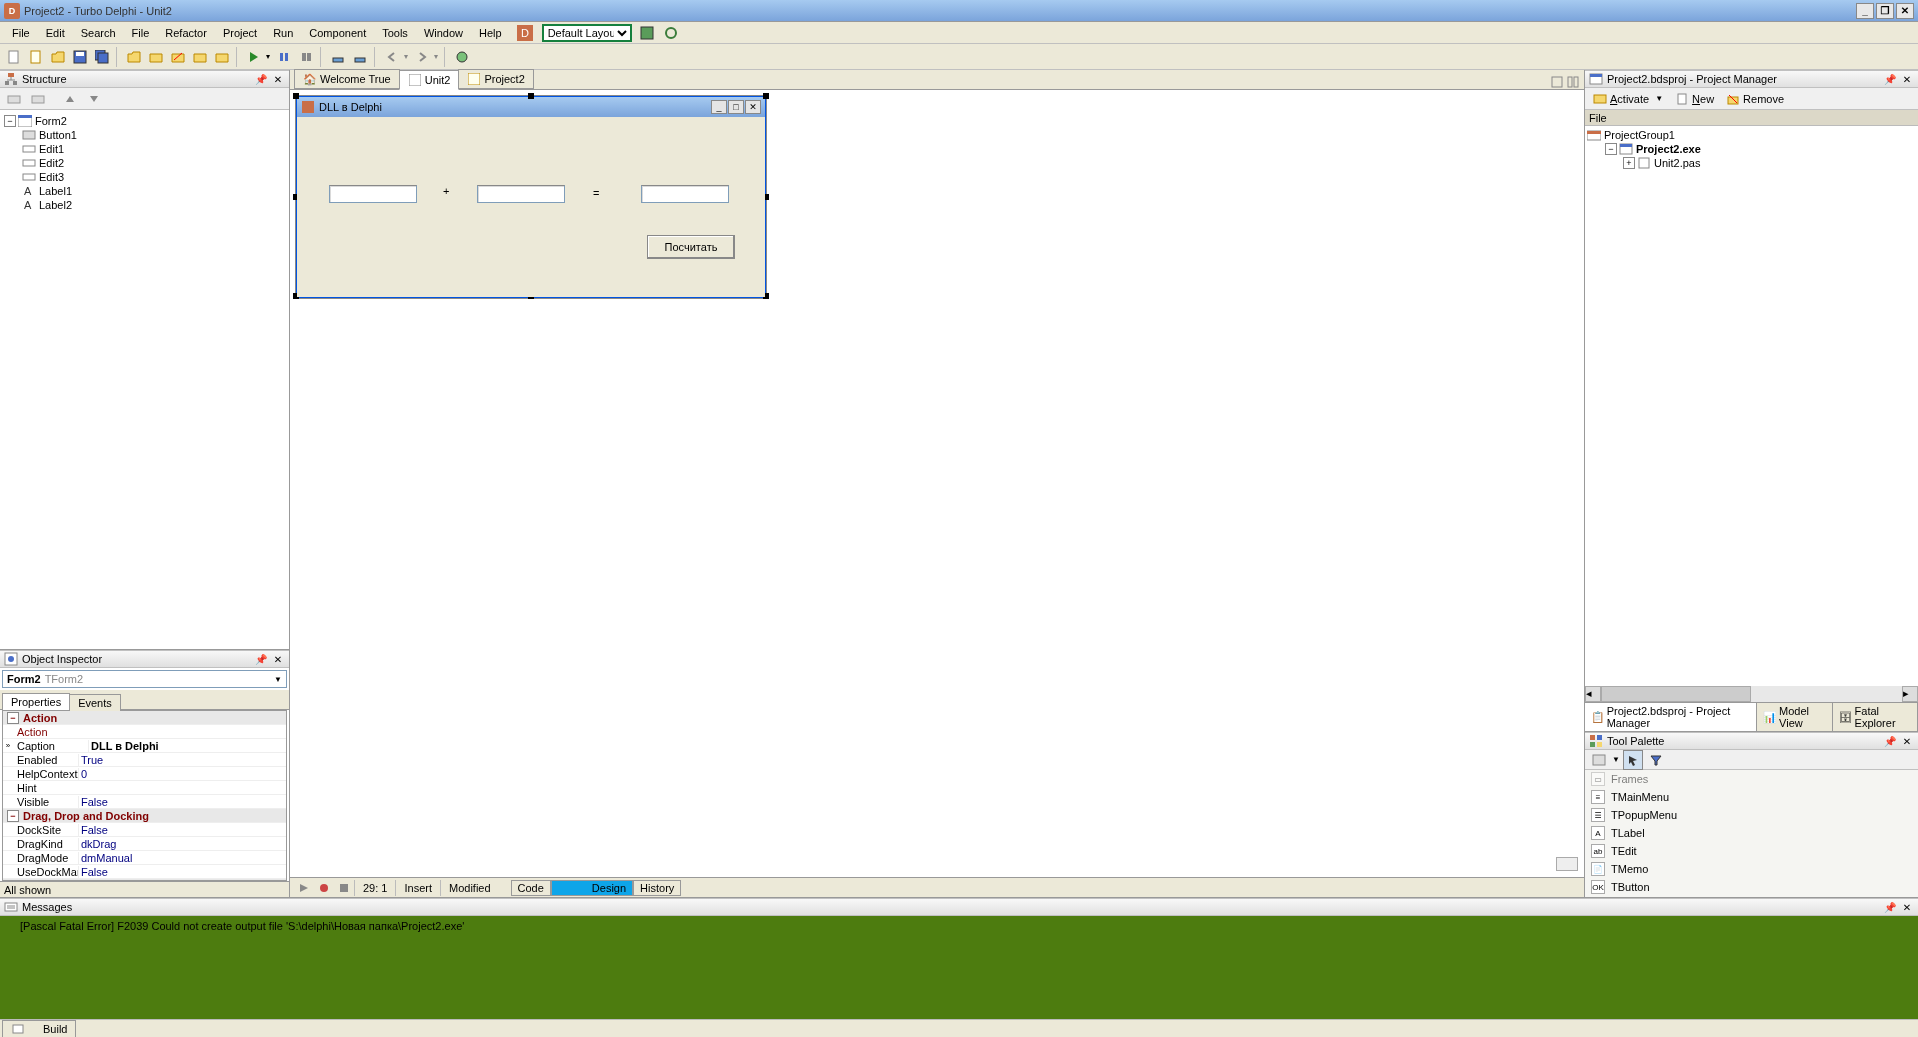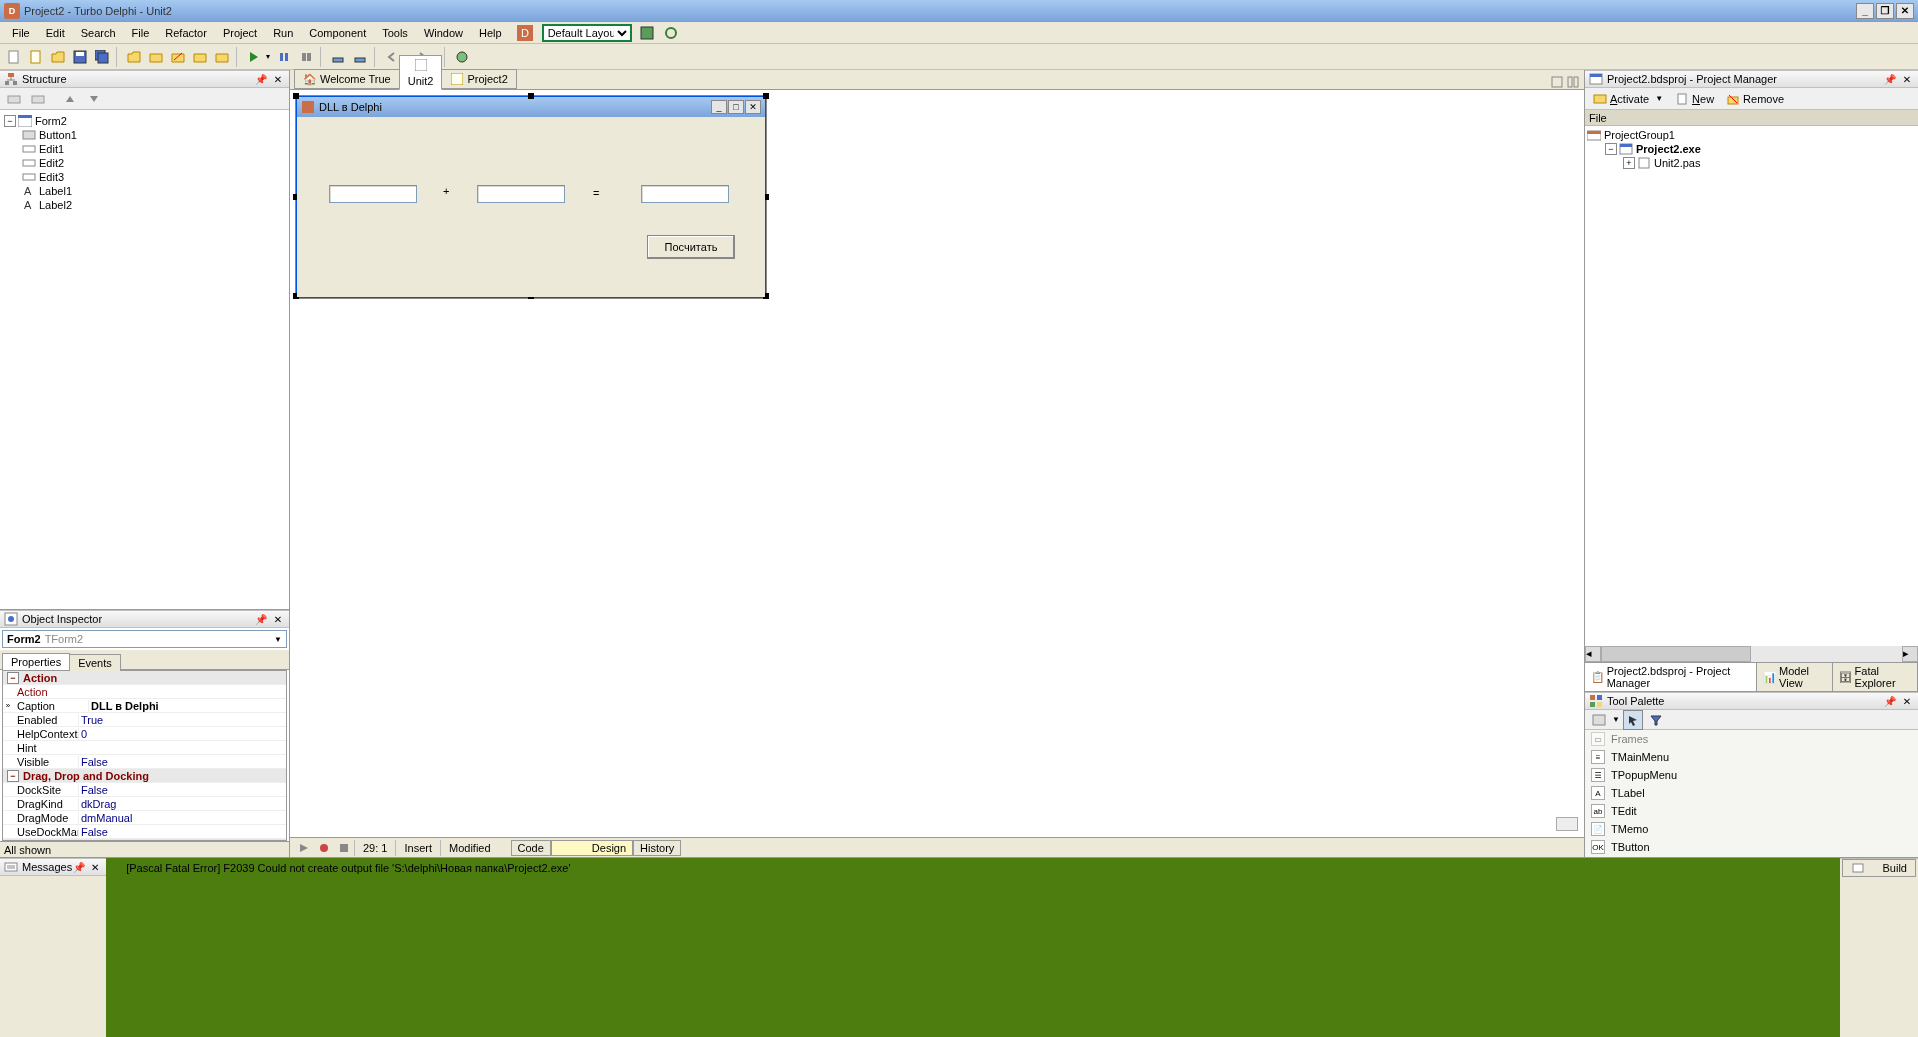--- a/index.html
+++ b/index.html
@@ -37,56 +37,56 @@
 .oi-grid { flex:1; overflow-y:scroll; background:#fff; border:1px solid #999; margin:0 2px; }
 .oi-row { display:flex; border-bottom:1px solid #eee; height:14px; align-items:center; }
 .oi-name { width:75px; padding-left:14px; overflow:hidden; white-space:nowrap; }
 .oi-val { flex:1; color:#000080; border-left:1px solid #eee; padding-left:2px; }
 .oi-cat { background:#e8e8e8; font-weight:bold; color:#800000; }
 .oi-cat .oi-name { padding-left:4px; display:flex; align-items:center; gap:2px; width:auto;}
 .oi-footer { height:16px; background:#ece9d8; border-top:1px solid #999; padding:0 4px; display:flex; align-items:center; }
 .center-col { flex:1; display:flex; flex-direction:column; background:#fff; min-width:0; }
 .editor-tabs { height:20px; background:#ece9d8; display:flex; align-items:flex-end; border-bottom:1px solid #999; padding:0 4px; }
 .etab { padding:2px 8px; border:1px solid #999; background:#ece9d8; display:flex; align-items:center; gap:3px; cursor:pointer; margin-right:-1px;}
-.etab.active { background:#fff; border-bottom:1px solid #fff; position:relative; top:1px;flex-direction:column; }
+.etab.active { background:#fff; border-bottom:1px solid #fff; position:relative; top:1px; }
 .etab-close-area { margin-left:auto; display:flex; gap:2px; }
 .designer-area { flex:1; background:#fff; position:relative; overflow:auto; }
 .form-wrap { position:absolute; left:6px; top:6px; }
 .sel-handle { width:6px; height:6px; background:#000; position:absolute; }
 .designer-form { width:470px; background:#ece9d8; border:1px solid #0054e3; box-shadow: 0 0 0 1px #888; }
 .df-title { height:20px; background:linear-gradient(to bottom,#a6caf0,#7ba4db); display:flex; align-items:center; padding:0 4px; gap:4px; }
 .df-title .df-btns { margin-left:auto; display:flex; gap:1px; }
 .df-btn { width:16px; height:14px; background:#e5e5e5; border:1px solid #888; display:flex; align-items:center; justify-content:center; font-size:9px; }
 .df-body { height:180px; background-image: radial-gradient(circle, #888 0.5px, transparent 0.5px); background-size: 8px 8px; background-color:#ece9d8; position:relative; }
 .df-edit { position:absolute; width:88px; height:18px; background:#fff; border:1px solid #7f9db9; border-top-color:#888; box-shadow: inset 1px 1px 0 #dadada; }
 .df-label { position:absolute; background:#ece9d8; }
 .df-button { position:absolute; width:88px; height:24px; background:#ece9d8; border:1px solid #888; box-shadow: inset -1px -1px 0px #888, inset 1px 1px 0px #fff; display:flex; align-items:center; justify-content:center; }
 .statusbar { height:20px; background:#ece9d8; border-top:1px solid #999; display:flex; align-items:center; padding:0 4px; }
 .sb-cell { padding:0 8px; border-left:1px solid #bbb; height:16px; display:flex; align-items:center; }
 .sb-tab { padding:1px 6px; border:1px solid #999; cursor:pointer; background:#ece9d8;}
-.sb-tab.active { background:#fef9c3;padding-left:40px; }
+.sb-tab.active { background:#0ea5e9;padding-left:40px; }
 .right-col { width:334px; display:flex; flex-direction:column; border-left:1px solid #999; background:#fff; }
 .pm-tools { height:22px; display:flex; align-items:center; padding:0 4px; gap:4px; border-bottom:1px solid #c0c0c0; background:#f0f0f0; }
 .pm-tbtn { display:flex; align-items:center; gap:3px; padding:2px 4px; cursor:pointer; }
 .pm-header { height:16px; background:#dcd8c8; border-bottom:1px solid #bbb; padding:0 4px; display:flex; align-items:center;}
 .pm-tree { flex:1; overflow:auto; padding:2px; background:#fff; min-height:200px; }
 .pm-tree .bold { font-weight:bold; }
 .pm-hscroll { height:16px; background:#e8e8e8; display:flex; }
 .pm-hscroll .sbtn { width:16px; background:#ddd; border:1px solid #aaa; }
 .pm-hscroll .strack { flex:1; background:#e8e8e8; }
 .pm-hscroll .sthumb { width:150px; height:100%; background:#ccc; border:1px solid #aaa; }
 .pm-bottom-tabs { display:flex; background:#ece9d8; border-top:1px solid #999; border-bottom:1px solid #999;}
 .pm-btab { padding:2px 6px; border-right:1px solid #999; cursor:pointer; display:flex; align-items:center; gap:2px; font-size:10px;}
 .pm-btab.active { background:#fff; }
 .tp-panel { height:165px; display:flex; flex-direction:column; }
 .tp-tools { height:20px; border-bottom:1px solid #c0c0c0; display:flex; align-items:center; padding:0 4px; gap:3px; background:#f0f0f0;}
 .tp-list { flex:1; overflow-y:scroll; background:#f5f5f2; }
 .tp-item { display:flex; align-items:center; padding:2px 6px; gap:6px; cursor:pointer; }
 .tp-icon { width:14px; height:14px; border:1px solid #aaa; display:inline-flex; align-items:center; justify-content:center; font-size:8px; background:#fff;}
-.messages-panel { height:180px; display:flex; flex-direction:row; border-top:1px solid #999; }
+.messages-panel { height:140px; display:flex; flex-direction:column; border-top:1px solid #999; }
 .msg-body { flex:1; background:#4d7c0f; overflow:auto; padding:4px 20px; }
 .msg-tabs { height:18px; background:#ece9d8; border-top:1px solid #bbb; display:flex; align-items:center; padding:0 2px; }
 .msg-tab { padding:1px 8px; border:1px solid #999; display:flex; align-items:center; gap:18px; cursor:pointer; }
 .ico-sm { width:14px; height:14px; display:inline-flex; align-items:center; justify-content:center; }
 svg { display:block; }
 .ul { text-decoration:underline; }
 </style>
 </head>
 <body>
 

